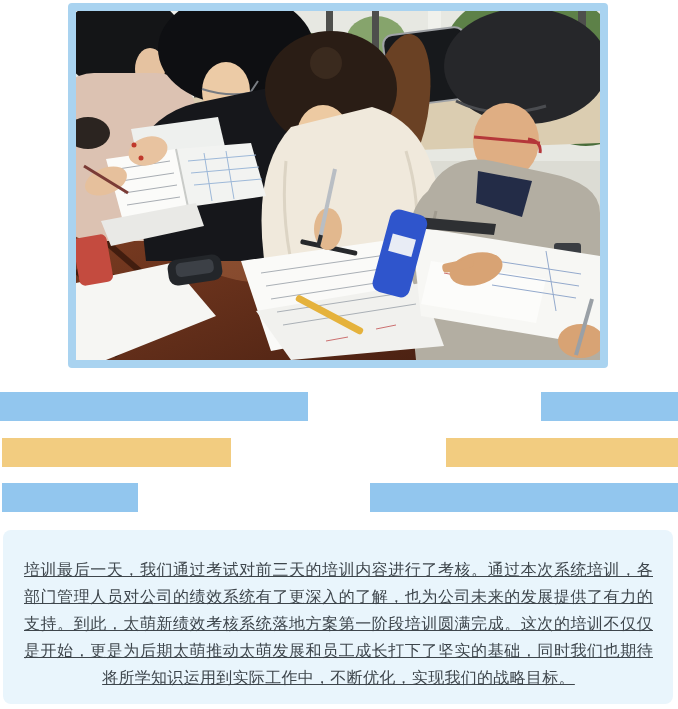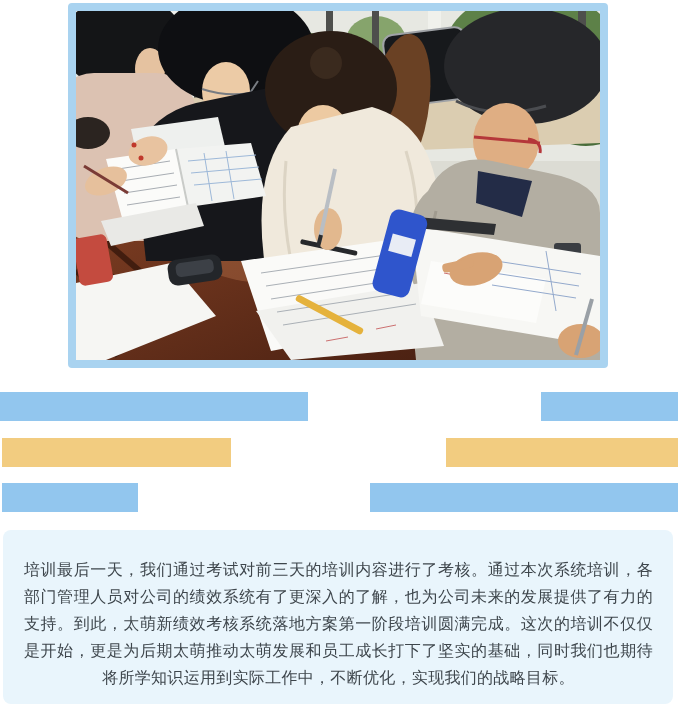--- a/index.html
+++ b/index.html
@@ -29,20 +29,21 @@
     position:absolute; left:3px; top:530px;
     width:670px; height:174px;
     background:#e9f5fc; border-radius:8px;
     padding:26px 20px 10px 21px;
     overflow:hidden;
   }
   .summary-card p {
     font-size:16px; line-height:27px; color:#3e464c;
     text-align:justify; text-align-last:center;
     letter-spacing:0.3px;
+    text-decoration:underline;
   }
 </style>
 </head>
 <body>
 
 <div class="page">
 
   <div class="photo-frame" style="border-color: rgb(169, 211, 240);">
     <svg viewBox="0 0 524 349" role="img" aria-label="培训考试现场照片：多名员工伏案在会议桌前答卷">
       <defs>

